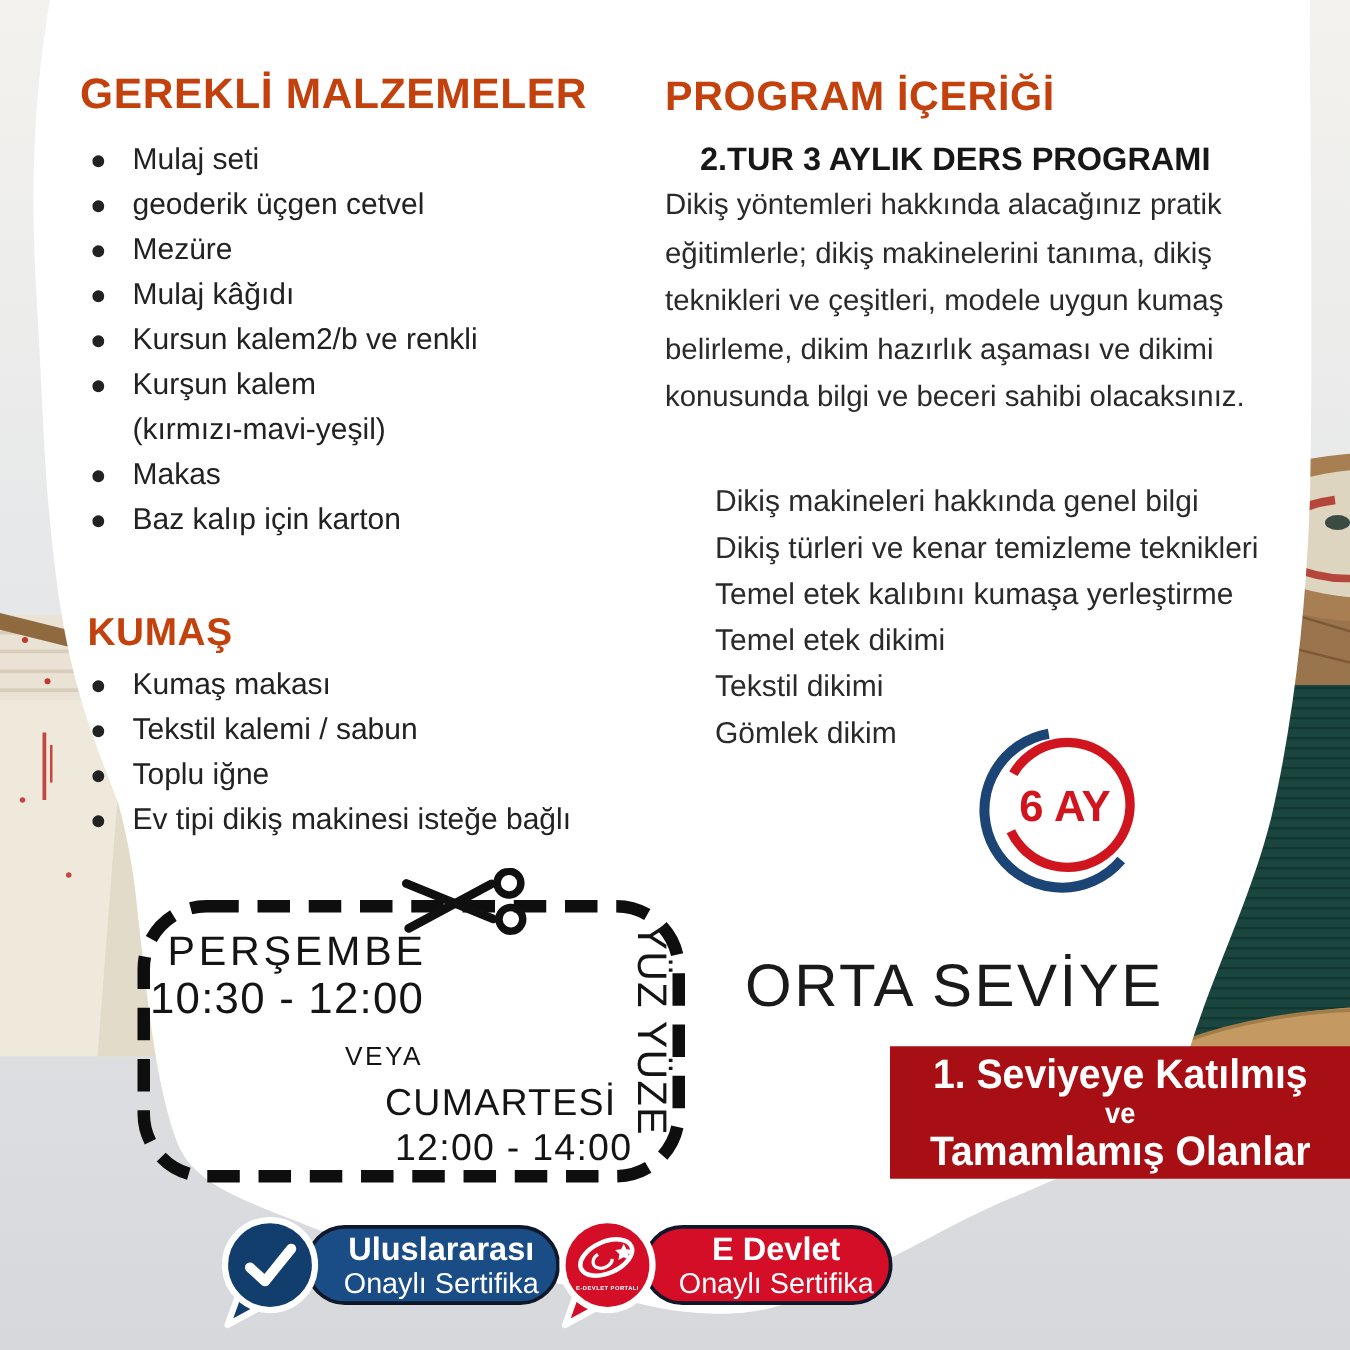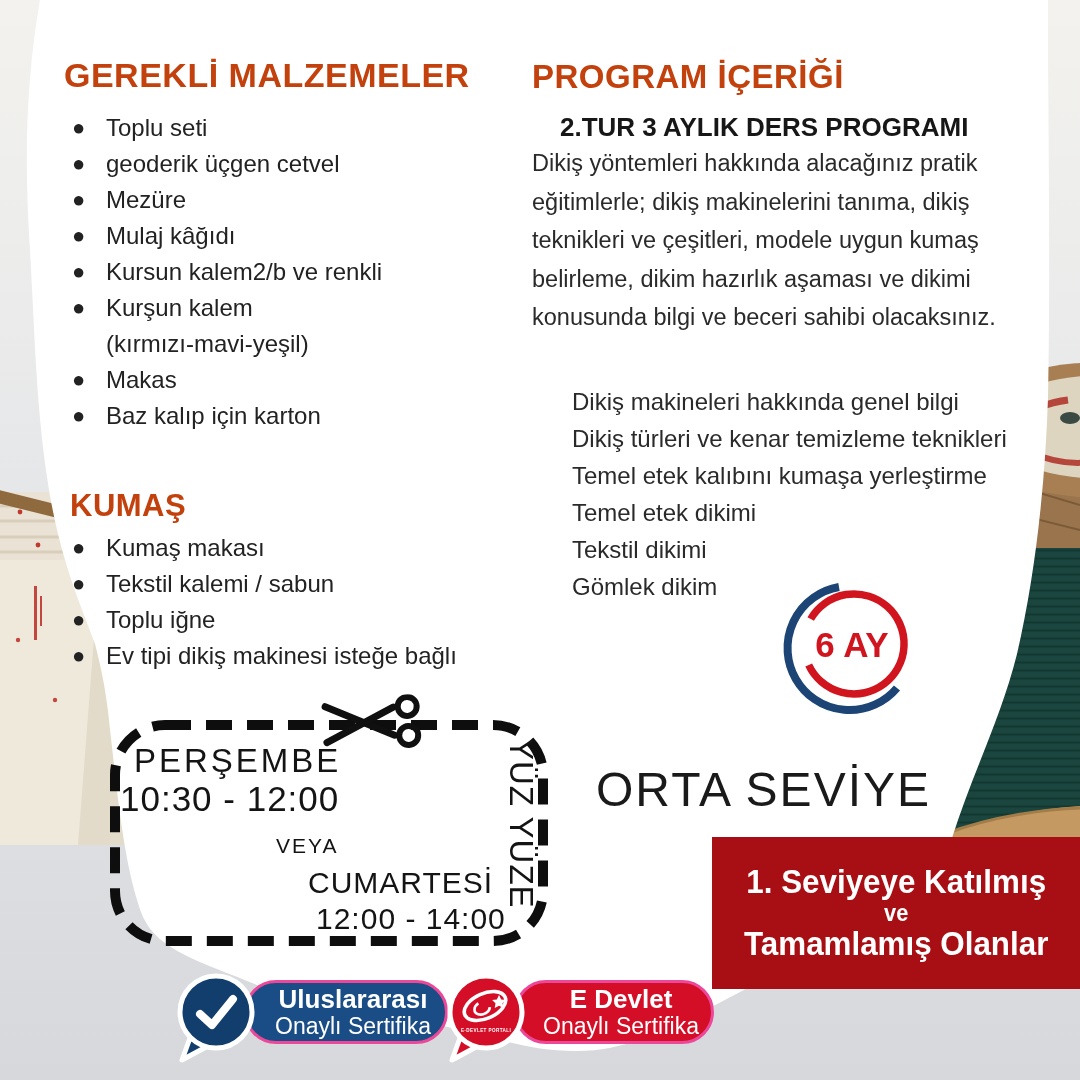--- a/index.html
+++ b/index.html
@@ -13,38 +13,38 @@
   .sub-title{font-weight:800;font-size:26px;color:#171717;white-space:nowrap;}
   .body-text{font-size:23.5px;line-height:38.5px;color:#2a2a2a;}
   .topic{font-size:24px;line-height:37px;color:#2a2a2a;white-space:nowrap;}
   ul.blist{list-style:none;margin:0;padding:0;}
   ul.blist li{display:flex;font-size:24px;line-height:36px;color:#222;}
   ul.blist li .dot{width:34px;flex:0 0 34px;text-align:left;padding-left:8px;font-size:22px;}
   ul.blist li.nobullet .dot{visibility:hidden;}
 
   
   .level{font-size:48px;font-weight:400;letter-spacing:2px;color:#1a1a1a;white-space:nowrap;}
-  .banner{left:712px;top:837px;width:368px;height:152px;background:var(--banner-red,#a70f14);
+  .banner{left:712px;top:837px;width:368px;height:106px;background:var(--banner-red,#a70f14);
           color:#fff;display:flex;flex-direction:column;justify-content:center;align-items:center;}
   .banner .inner{transform:scaleX(.95);text-align:center;font-weight:700;}
   .banner .l1,.banner .l3{font-size:33px;line-height:38px;white-space:nowrap;}
   .banner .l2{font-size:23px;line-height:24px;}
 
   
   .coupon{left:108px;top:718px;width:442px;height:230px;}
   .coupon .ctext{position:absolute;color:#141414;white-space:nowrap;}
   .c-day1{left:26px;top:24px;font-size:33px;letter-spacing:3px;}
   .c-time1{left:12px;top:61px;font-size:35px;letter-spacing:1px;}
   .c-veya{left:168px;top:116px;font-size:21px;letter-spacing:2px;}
   .c-day2{left:200px;top:148px;font-size:30px;letter-spacing:1px;}
   .c-time2{left:208px;top:184px;font-size:30px;letter-spacing:1px;}
   .c-mode{right:10px;top:20px;height:200px;writing-mode:vertical-rl;font-size:33px;letter-spacing:1px;}
 
   
-  .pill{position:absolute;height:64px;border-radius:34px;border:3px solid #ec4899;
+  .pill{position:absolute;height:64px;border-radius:34px;border:3px solid #0f172a;
         color:#fff;display:flex;flex-direction:column;justify-content:center;align-items:center;
         text-align:center;box-sizing:border-box;}
   .pill .t{font-weight:700;font-size:26px;line-height:28px;}
   .pill .s{font-weight:400;font-size:23px;line-height:26px;}
   .pill-blue{left:244px;top:980px;width:204px;background:var(--badge-blue,#1a4d85);padding-left:14px;}
   .pill-red{left:514px;top:980px;width:200px;background:var(--badge-red,#d40e26);padding-left:14px;}
   svg text.sixay{font-family:"Liberation Sans",sans-serif;font-weight:800;font-size:35px;}
   svg text.edevcap{font-family:"Liberation Sans",sans-serif;font-weight:700;font-size:4.6px;letter-spacing:.4px;}
 </style>
 </head>
@@ -115,21 +115,21 @@
       C 1035,576 1045,488 1048,398
       C 1050,300 1049,170 1048,60
       L 1048,0 Z"></path>
   </svg>
 
   <div class="abs sec-title" style="left:64px;top:56px;">GEREKLİ MALZEMELER</div>
 
   <ul class="blist abs" style="left:64px;top:110px;width:460px;">
     <li>
         <span class="dot">●</span>
-        <span>Toplu seti</span>
+        <span>Mulaj seti</span>
       </li>
     <li>
         <span class="dot">●</span>
         <span>geoderik üçgen cetvel</span>
       </li>
     <li>
         <span class="dot">●</span>
         <span>Mezüre</span>
       </li>
     <li>

